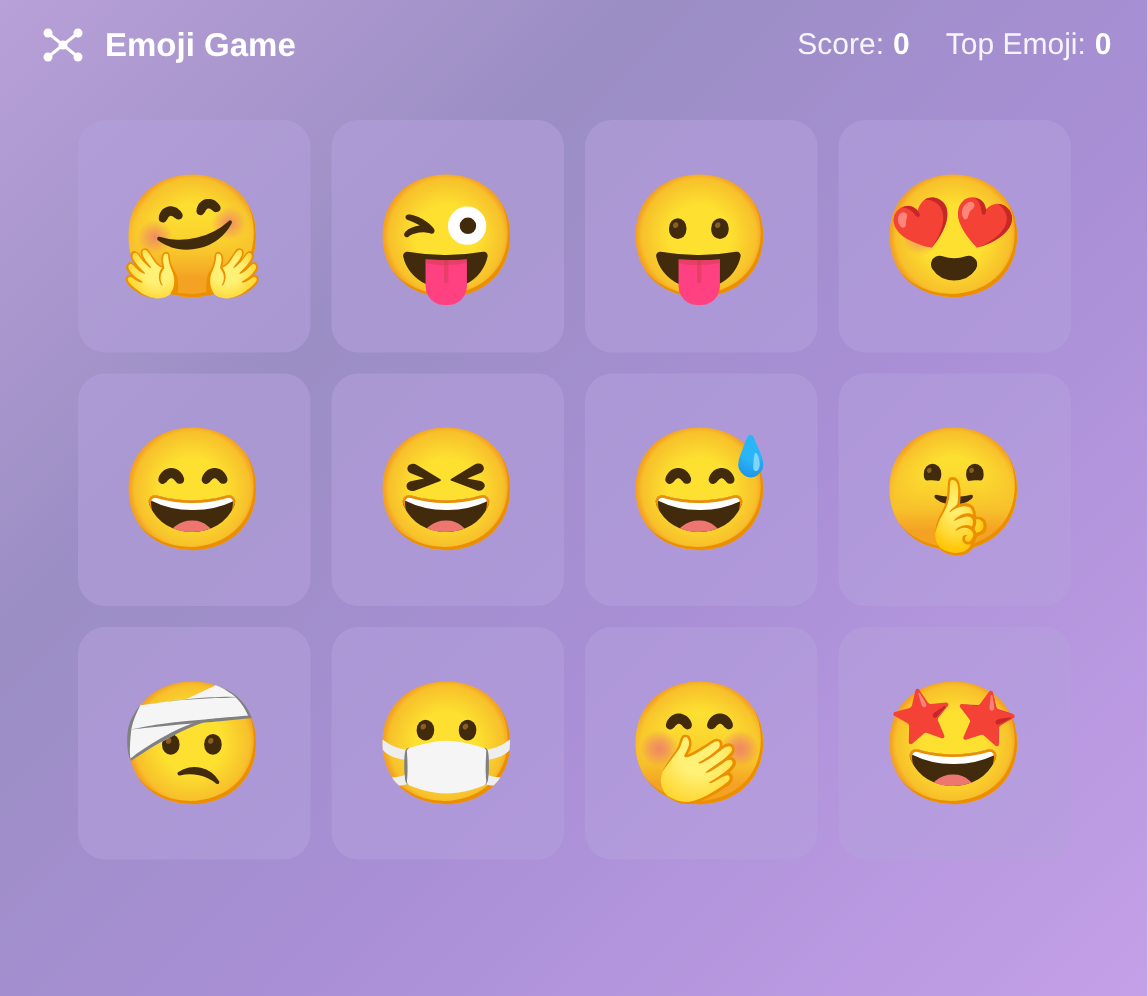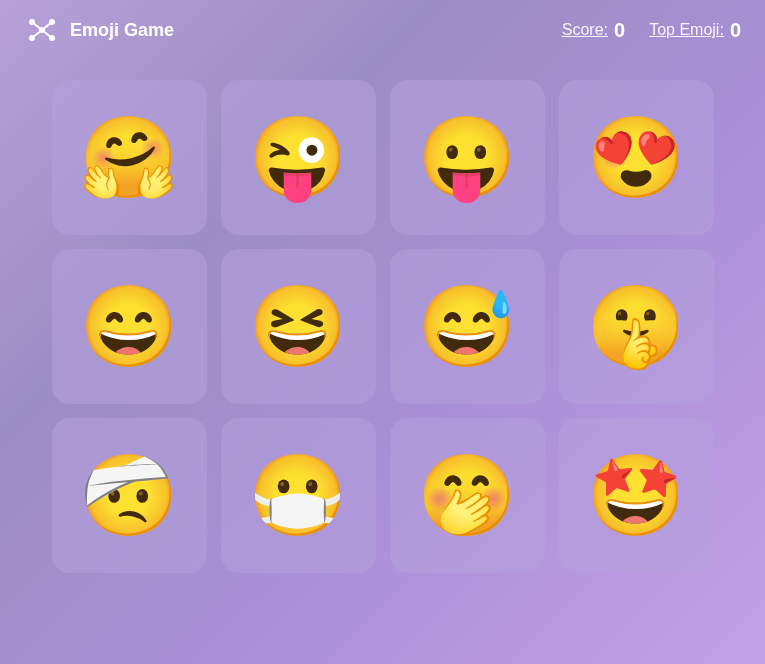--- a/index.html
+++ b/index.html
@@ -25,44 +25,43 @@
       align-items: center;
       gap: 10px;
     }
 
     .logo-icon {
       width: 36px;
       height: 36px;
     }
 
     .app-title {
-      font-size: 18px;
+      font-size: 22px;
       font-weight: 600;
       color: white;
     }
 
     .score-area {
       display: flex;
       align-items: center;
       gap: 24px;
       color: white;
       font-size: 18px;
       font-weight: 500;
     }
 
     .score-item {
       display: flex;
       align-items: center;
       gap: 6px;
     }
 
     .score-label {
-      font-size: 16px;
+      font-size: 20px;
       color: rgba(255,255,255,0.9);
-      text-decoration: underline;
     }
 
     .score-value {
       font-size: 20px;
       font-weight: 700;
       color: white;
     }
 
     .grid-container {
       display: grid;

